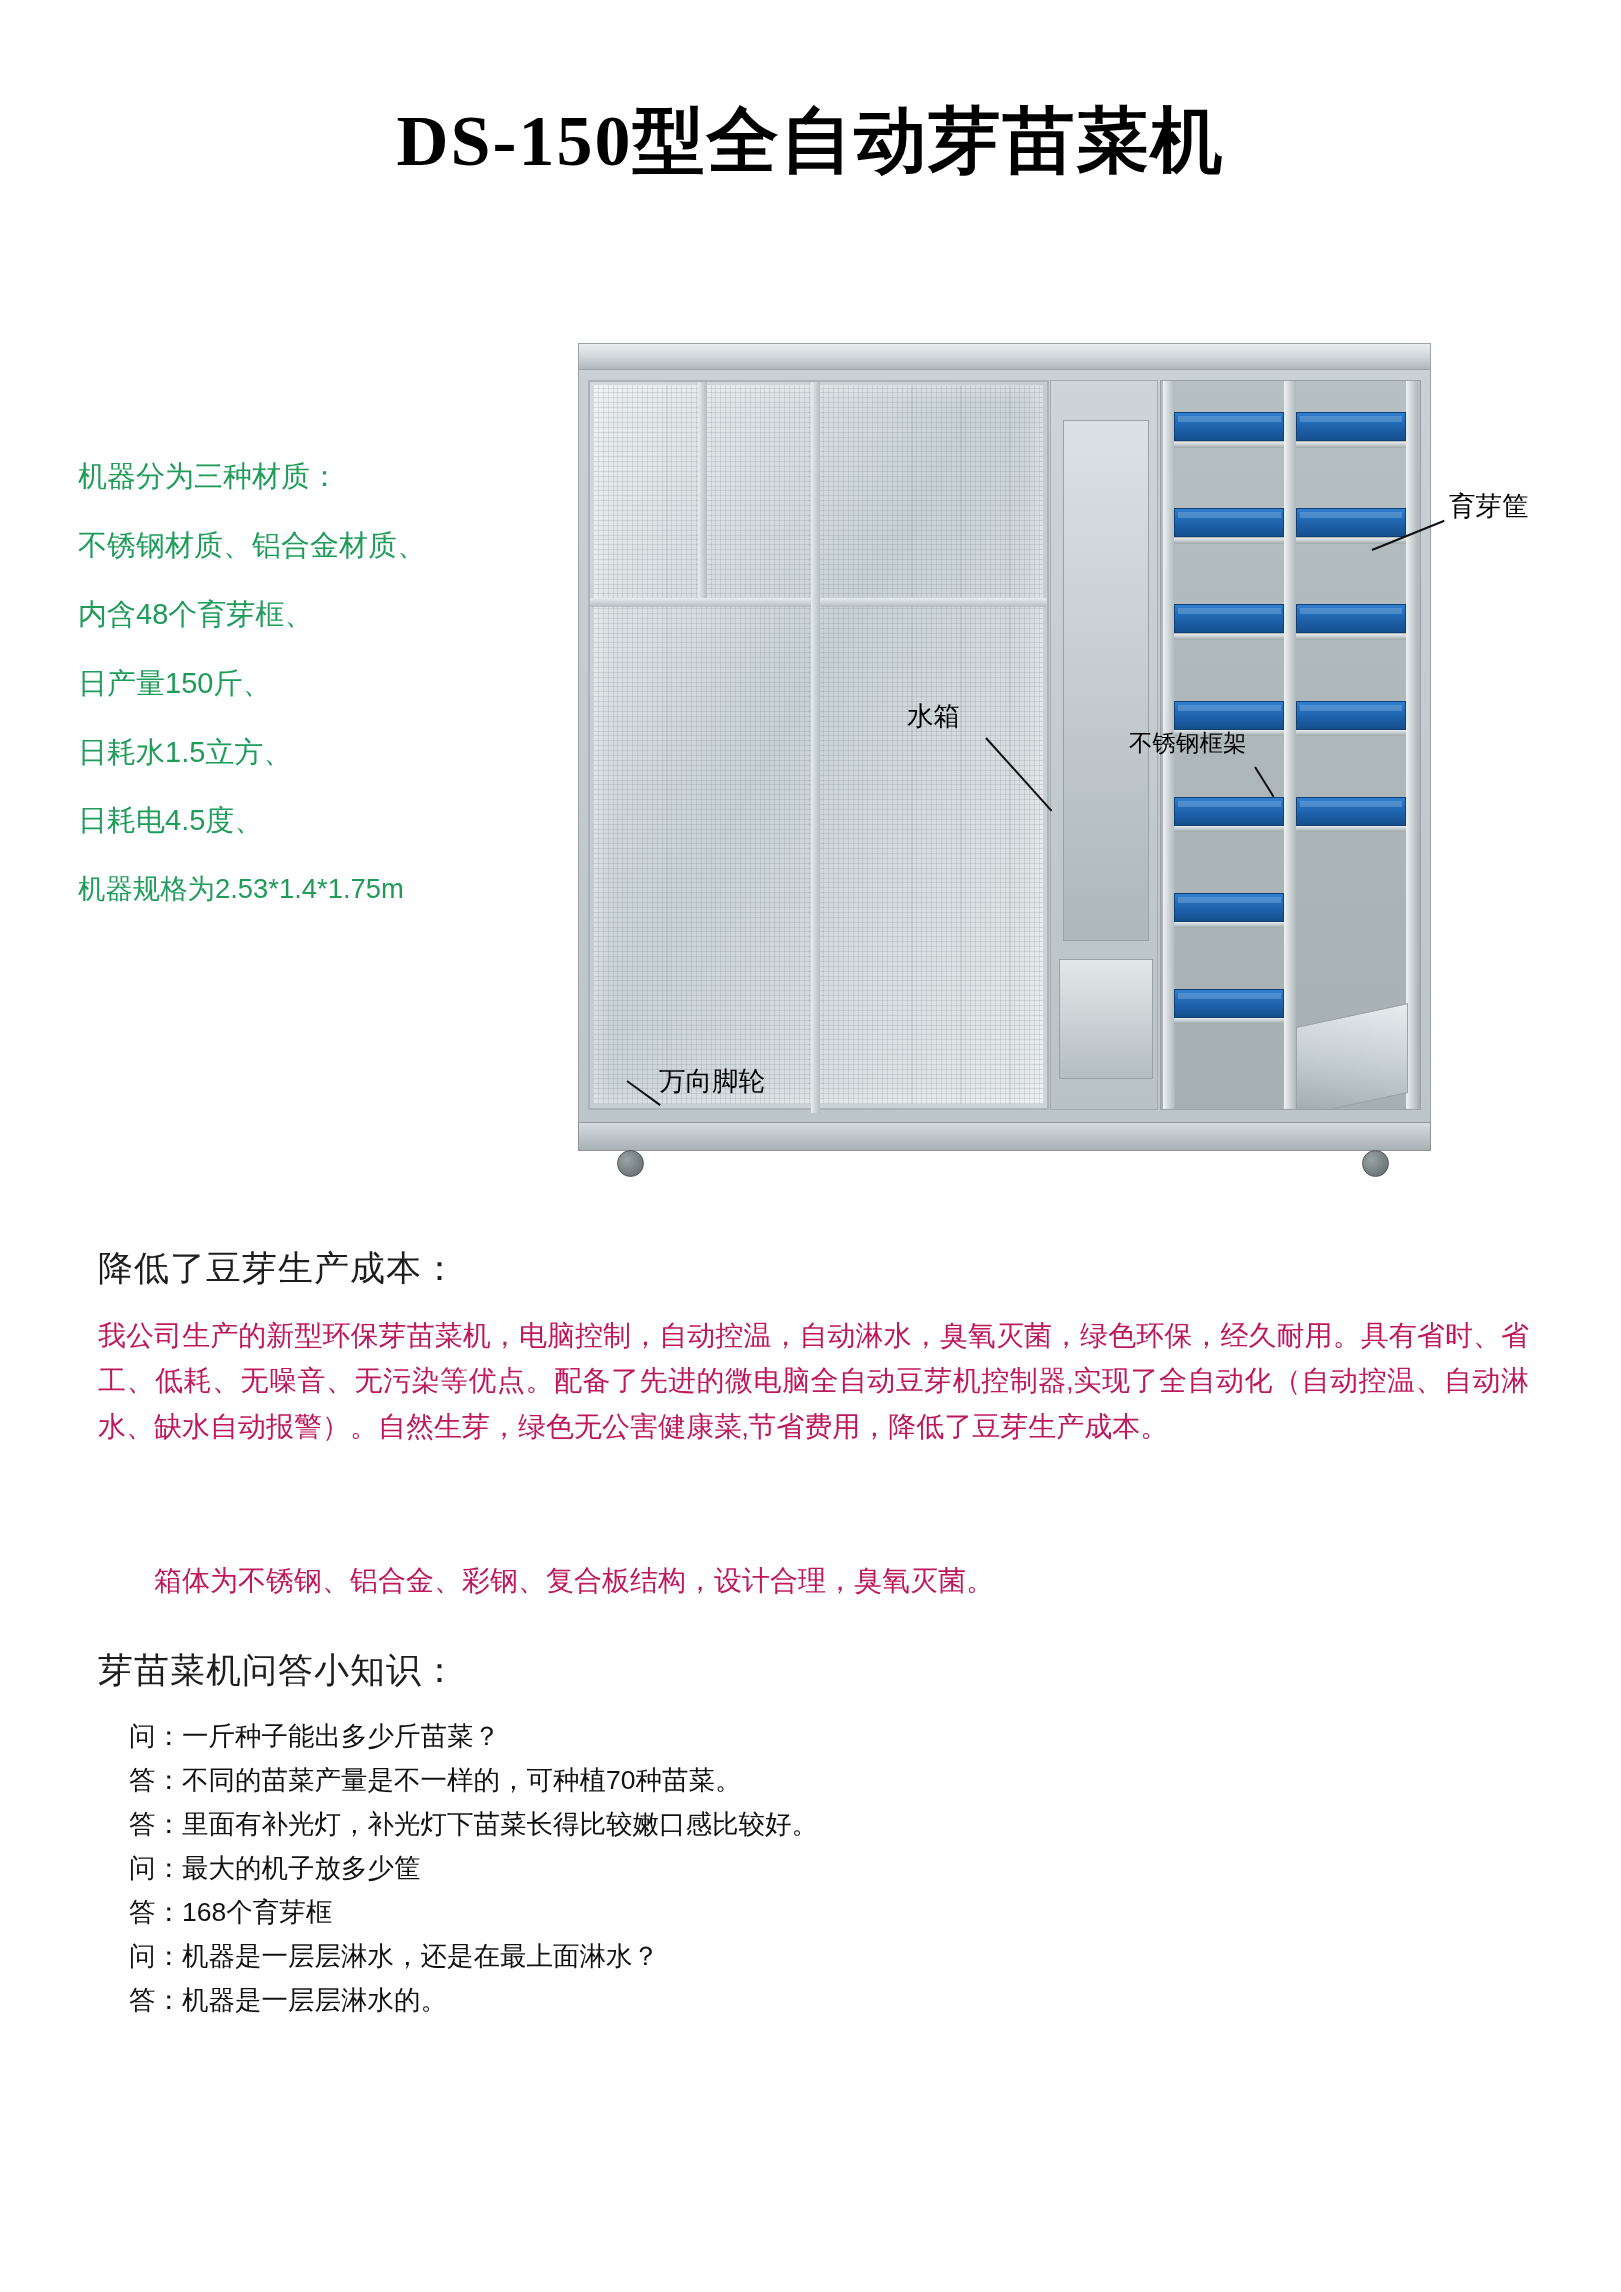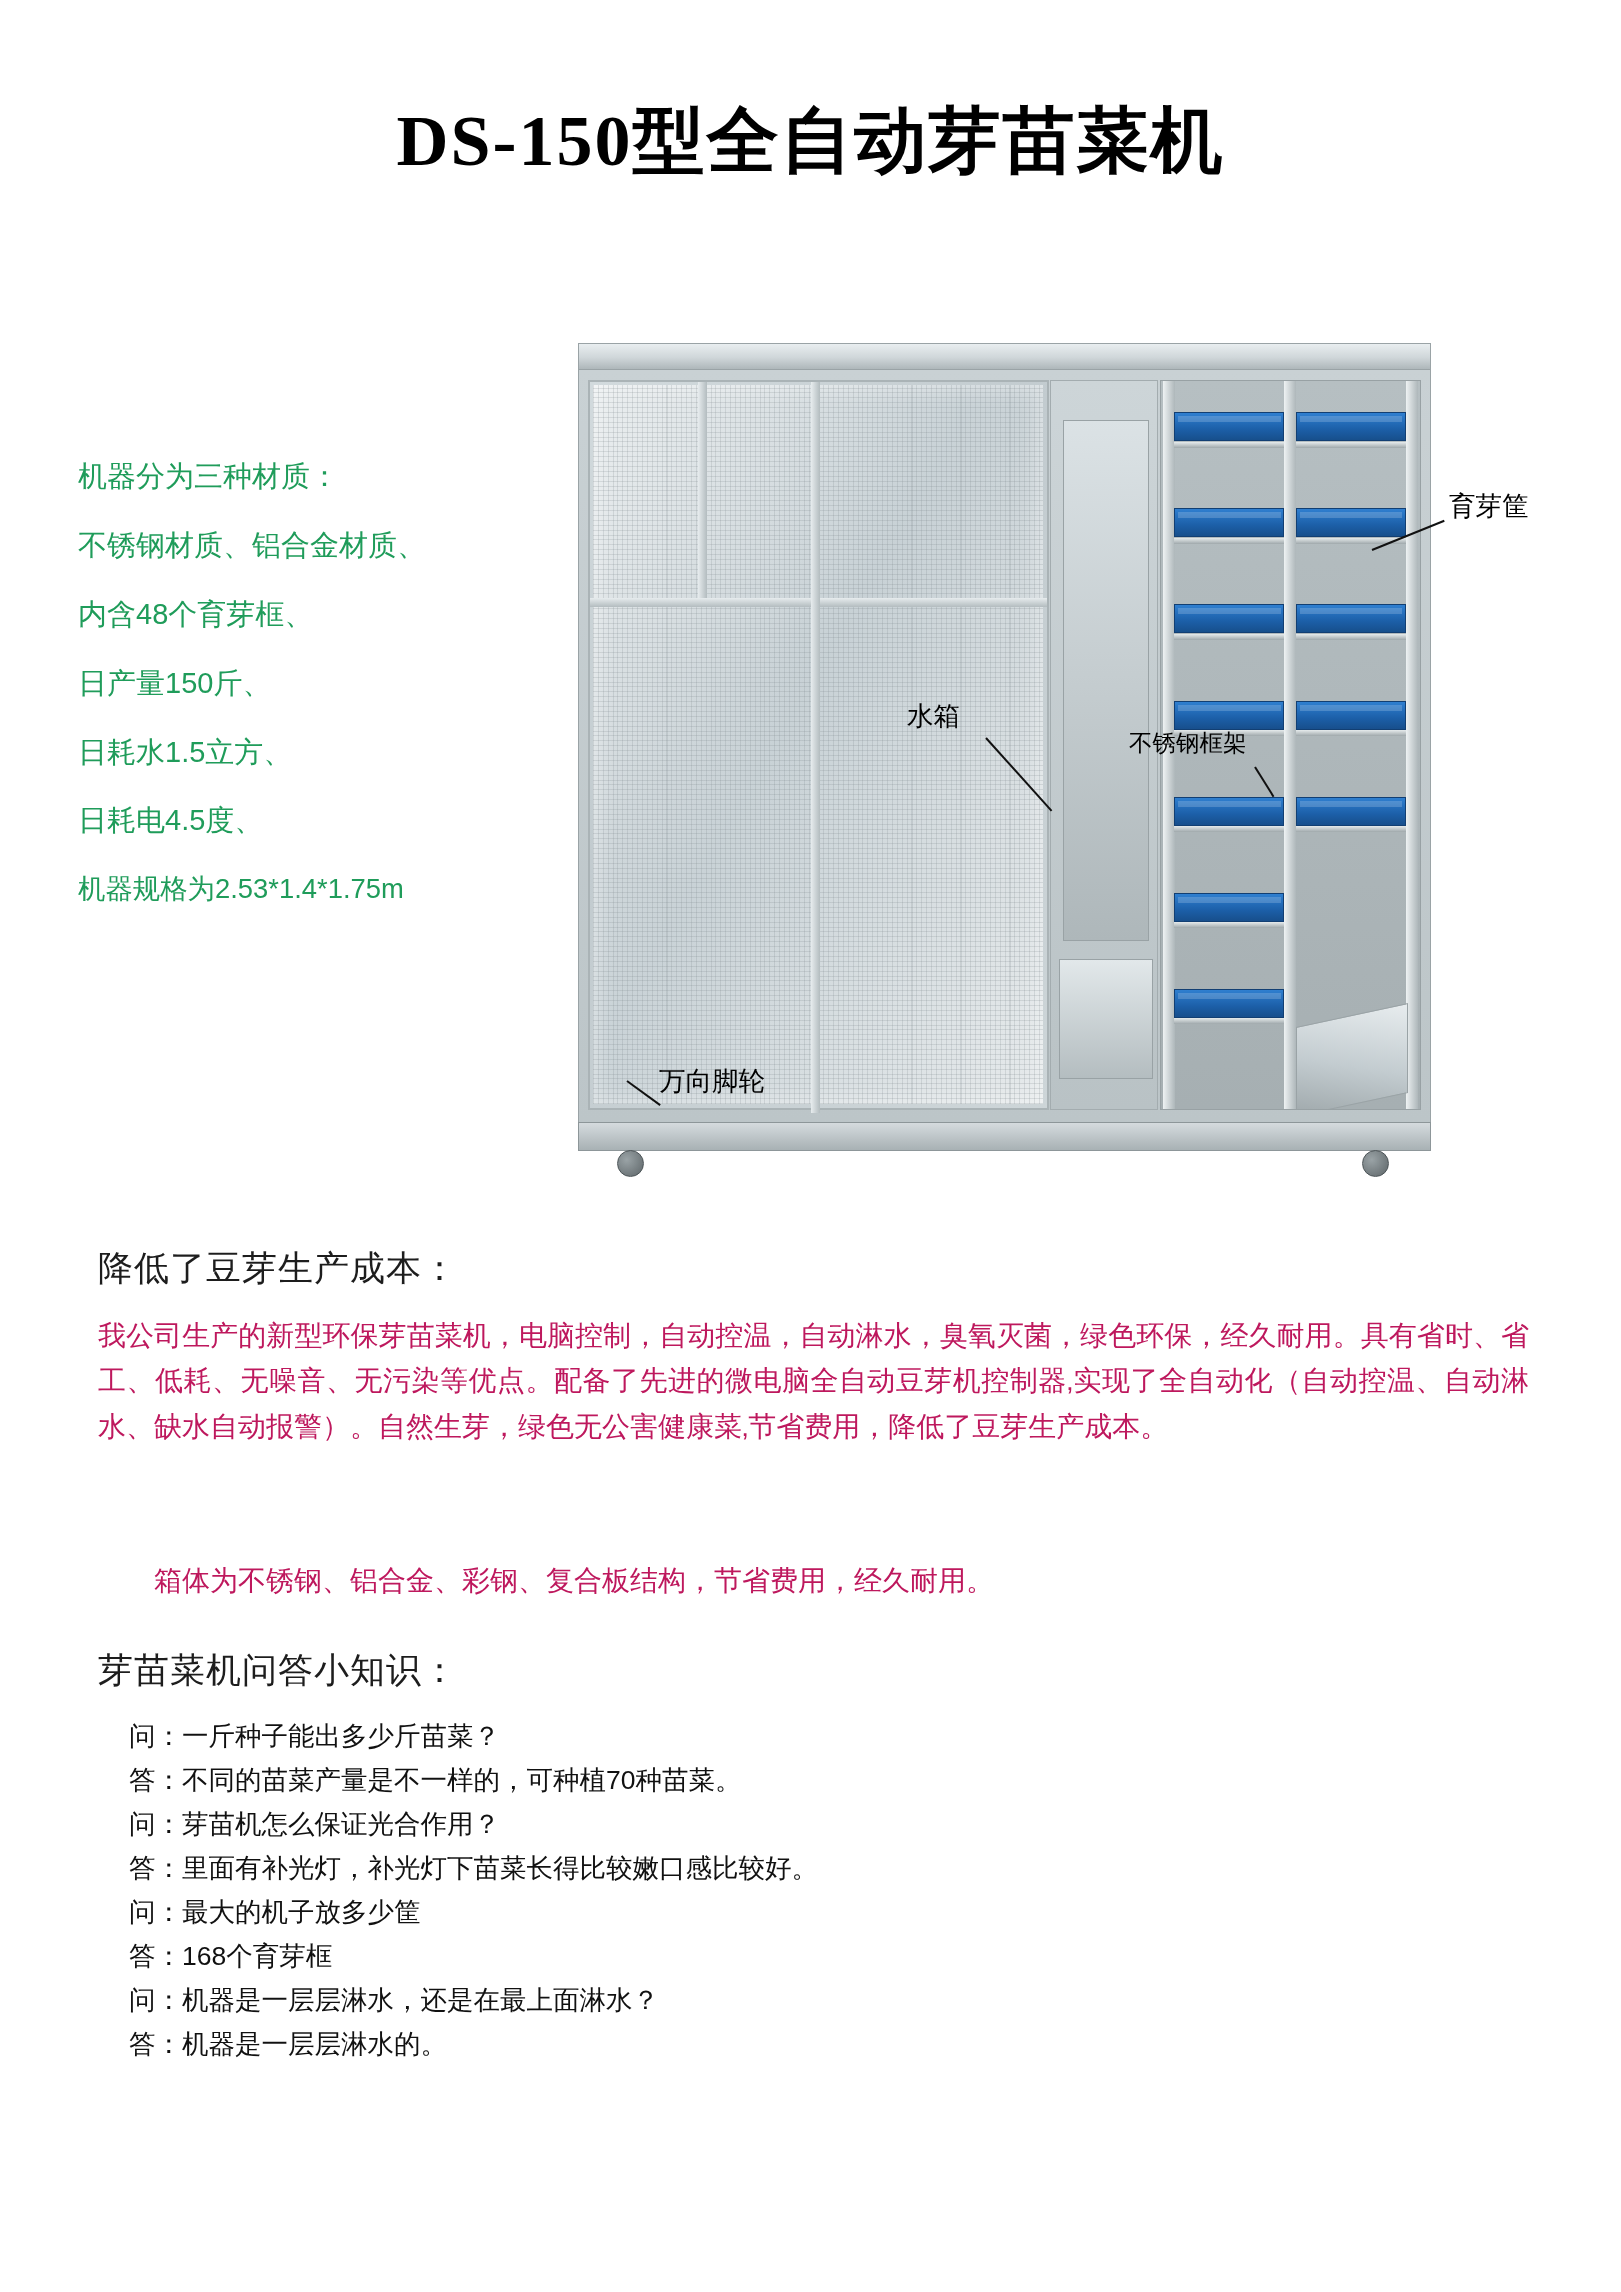--- a/index.html
+++ b/index.html
@@ -314,26 +314,25 @@
 <div class="lead" style="left:986px; top:737px; width:98px; transform: rotate(48deg);"></div>
 
 <div class="callout" style="left:1129px; top:727px; font-size:23.5px;">不锈钢框架</div>
 <div class="lead" style="left:1255px; top:766px; width:35px; transform: rotate(58deg);"></div>
 
 <div class="callout" style="left:659px; top:1063px;">万向脚轮</div>
 <div class="lead" style="left:627px; top:1080px; width:41px; transform: rotate(36deg);"></div>
 
 <div class="sec-head" style="left:98px; top:1245px;">降低了豆芽生产成本：</div>
 <div class="para" style="left:98px; top:1313px; width:1431px;"><span>我公司生产的新型环保芽苗菜机，电脑控制，自动控温，自动淋水，臭氧灭菌，绿色环保，经久耐用。具有省时、省工、低耗、无噪音、无污染等优点。配备了先进的微电脑全自动豆芽机控制器‚实现了全自动化（自动控温、自动淋水、缺水自动报警）。自然生芽，绿色无公害健康菜‚节省费用，降低了豆芽生产成本。</span></div>
-<div class="para" style="left:98px; top:1558px; width:1431px;"><span class="indent"></span><span>箱体为不锈钢、铝合金、彩钢、复合板结构，节省费用，经久耐用。</span></div>
+<div class="para" style="left:98px; top:1558px; width:1431px;"><span class="indent"></span><span>箱体为不锈钢、铝合金、彩钢、复合板结构，设计合理，臭氧灭菌。</span></div>
 
 <div class="sec-head" style="left:98px; top:1647px;">芽苗菜机问答小知识：</div>
 <div class="qa" style="left:116px; top:1715px; width:1431px;margin-left:13px;">
   <div>问：一斤种子能出多少斤苗菜？</div>
   <div>答：不同的苗菜产量是不一样的，可种植70种苗菜。</div>
-  <div>问：芽苗机怎么保证光合作用？</div>
   <div>答：里面有补光灯，补光灯下苗菜长得比较嫩口感比较好。</div>
   <div>问：最大的机子放多少筐</div>
   <div>答：168个育芽框</div>
   <div>问：机器是一层层淋水，还是在最上面淋水？</div>
   <div>答：机器是一层层淋水的。</div>
 </div>
 
 
 </body></html>

